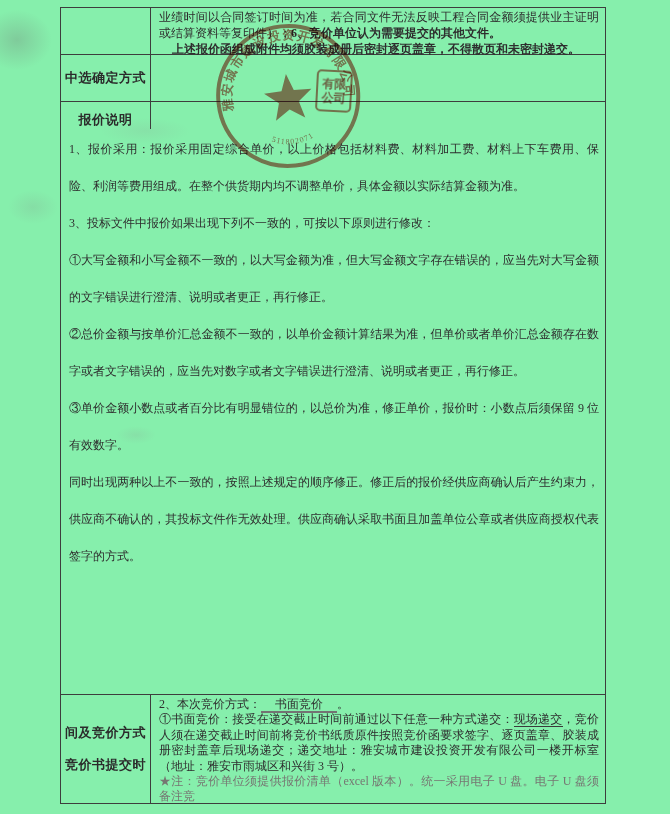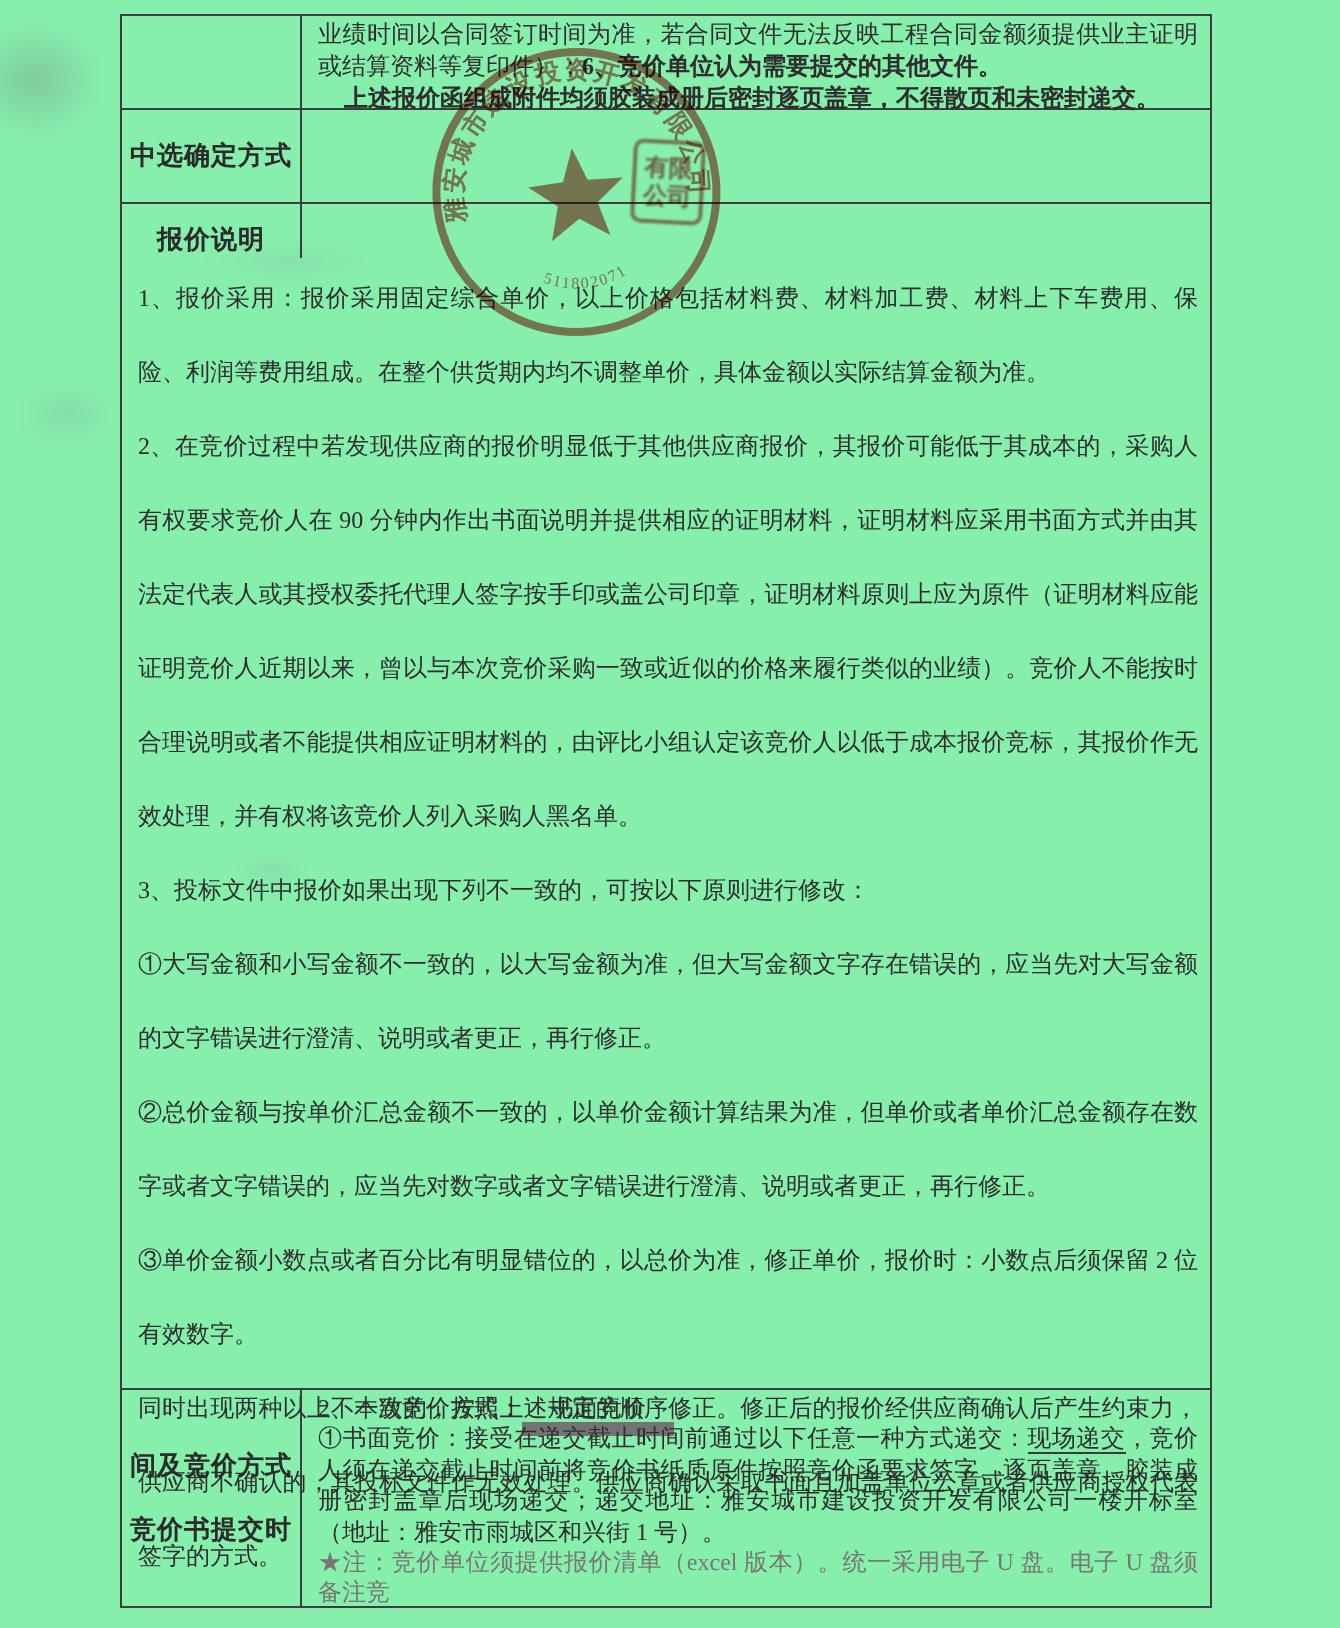--- a/index.html
+++ b/index.html
@@ -56,21 +56,21 @@
   .rcell p { text-align: justify; }
   .tight p  { line-height: 15.8px; }
   .wide p   { line-height: 37px; }
   .r4 .rcell p { line-height: 15.4px; }
 
   .b { font-weight: bold; }
   .ind1 { text-indent: 13px; }
   .ind2 { text-indent: 24px; }
   .gray { color: #767672; }
   .uline { border-bottom: 1px solid #3a3a3a; }
-  .blank-line { border-bottom: 7px solid #737373; padding: 0 14px; }
+  .blank-line { border-bottom: 2px solid #737373; padding: 0 14px; }
 
   
   .stamp {
     position: absolute; left: 212px; top: 18px;
     width: 152px; height: 152px;
     opacity: .66; mix-blend-mode: multiply;
     transform: rotate(-6deg);
     pointer-events: none;
   }
   
@@ -109,37 +109,36 @@
     </div>
 
     <div class="trow r2">
       <div class="lcell">中选确定方式</div>
     </div>
 
     <div class="trow r3">
       <div class="lcell top-align">报价说明</div>
       <div class="rcell wide">
         <p>1、报价采用：报价采用固定综合单价，以上价格包括材料费、材料加工费、材料上下车费用、保险、利润等费用组成。在整个供货期内均不调整单价，具体金额以实际结算金额为准。</p>
-        <p>2、在竞价过程中若发现供应商的报价明显低于其他供应商报价，其报价可能低于其成本的，采购人有权要求竞价人在 90 分钟内作出书面说明并提供相应的证明材料，证明材料应采用书面方式并由其法定代表人或其授权委托代理人签字按手印或盖公司印章，证明材料原则上应为原件（证明材料应能证明竞价人近期以来，曾以与本次竞价采购一致或近似的价格来履行类似的业绩）。竞价人不能按时合理说明或者不能提供相应证明材料的，由评比小组认定该竞价人以低于成本报价竞标，其报价作无效处理，并有权将该竞价人列入采购人黑名单。</p>
         <p>3、投标文件中报价如果出现下列不一致的，可按以下原则进行修改：</p>
         <p>①大写金额和小写金额不一致的，以大写金额为准，但大写金额文字存在错误的，应当先对大写金额的文字错误进行澄清、说明或者更正，再行修正。</p>
         <p>②总价金额与按单价汇总金额不一致的，以单价金额计算结果为准，但单价或者单价汇总金额存在数字或者文字错误的，应当先对数字或者文字错误进行澄清、说明或者更正，再行修正。</p>
-        <p>③单价金额小数点或者百分比有明显错位的，以总价为准，修正单价，报价时：小数点后须保留 2 位有效数字。</p>
+        <p>③单价金额小数点或者百分比有明显错位的，以总价为准，修正单价，报价时：小数点后须保留 9 位有效数字。</p>
         <p>同时出现两种以上不一致的，按照上述规定的顺序修正。修正后的报价经供应商确认后产生约束力，供应商不确认的，其投标文件作无效处理。供应商确认采取书面且加盖单位公章或者供应商授权代表签字的方式。</p>
       </div>
     </div>
 
     <div class="trow r4">
       <div class="lcell">
         <span class="lbl-line">间及竞价方式</span>
         <span class="lbl-line">竞价书提交时</span>
       </div>
       <div class="rcell">
         <p><span>2、本次竞价方式：</span><span class="blank-line">书面竞价</span><span>。</span></p>
-        <p><span>①书面竞价：接受在递交截止时间前通过以下任意一种方式递交：</span><span class="uline">现场递交</span><span>，竞价人须在递交截止时间前将竞价书纸质原件按照竞价函要求签字、逐页盖章、胶装成册密封盖章后现场递交；递交地址：雅安城市建设投资开发有限公司一楼开标室（地址：雅安市雨城区和兴街 1 号）。</span></p>
+        <p><span>①书面竞价：接受在递交截止时间前通过以下任意一种方式递交：</span><span class="uline">现场递交</span><span>，竞价人须在递交截止时间前将竞价书纸质原件按照竞价函要求签字、逐页盖章、胶装成册密封盖章后现场递交；递交地址：雅安城市建设投资开发有限公司一楼开标室（地址：雅安市雨城区和兴街 3 号）。</span></p>
         <p class="gray">★注：竞价单位须提供报价清单（excel 版本）。统一采用电子 U 盘。电子 U 盘须备注竞</p>
       </div>
     </div>
 
   </div>
 
   <svg class="stamp" viewBox="0 0 152 152" xmlns="http://www.w3.org/2000/svg">
     <defs>
       <path id="arcTop" d="M 22.4 97.5 A 57 57 0 1 1 129.6 97.5" fill="none"></path>
       <path id="arcBot" d="M 40 110 A 48 48 0 0 0 112 110" fill="none"></path>

